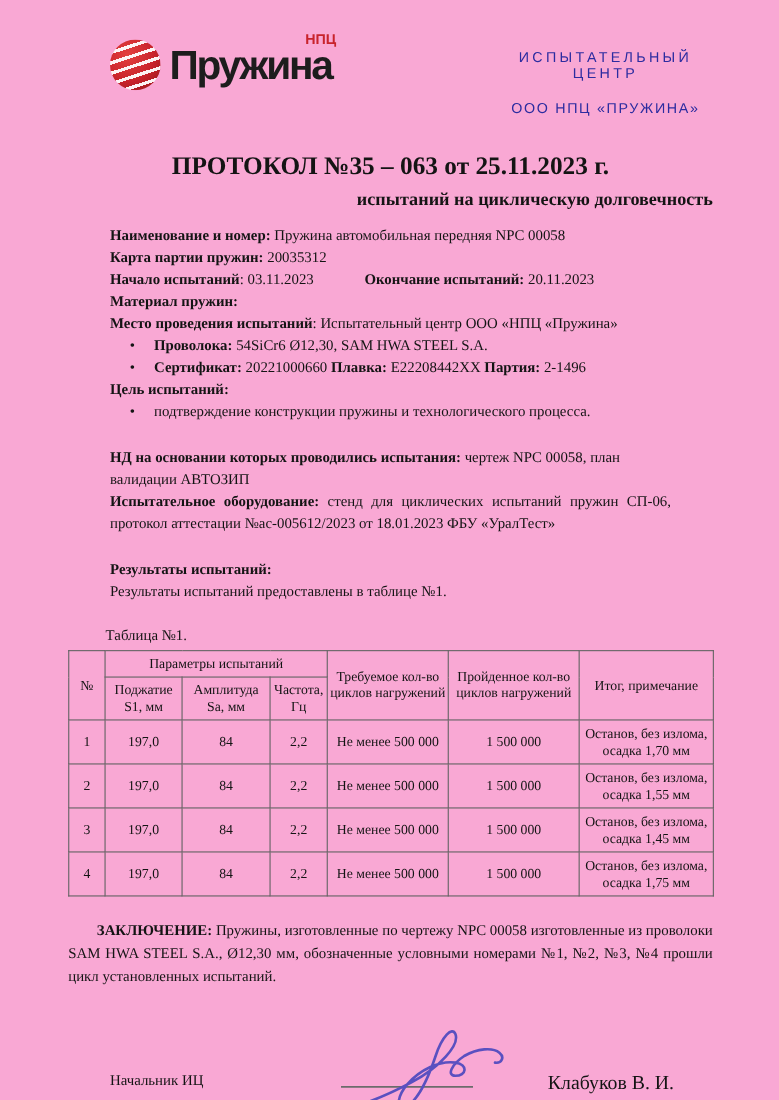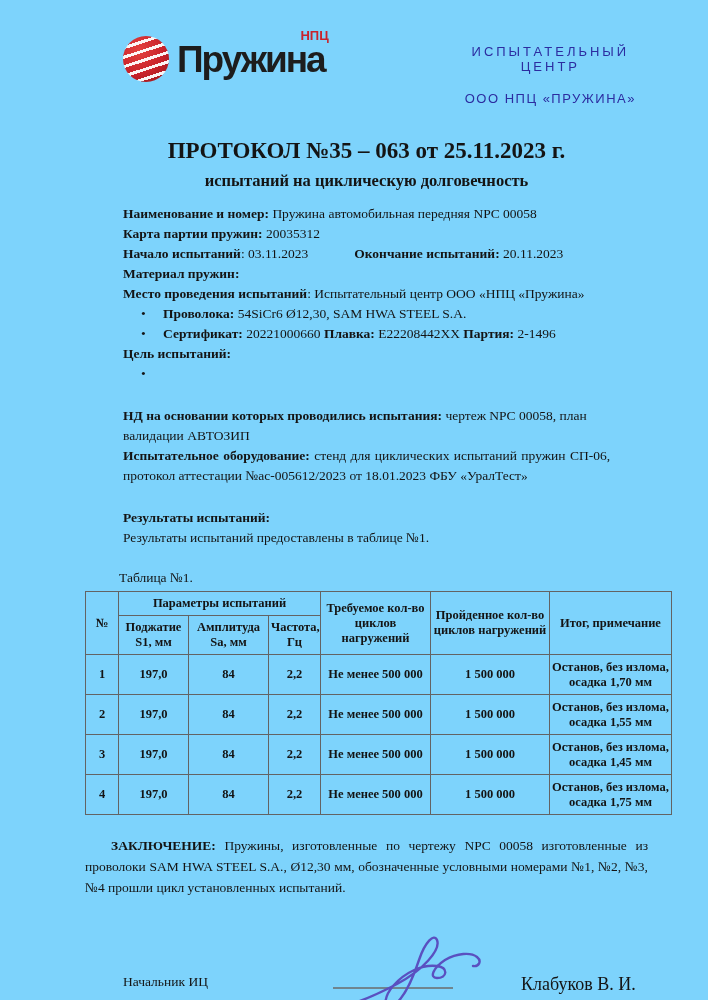--- a/index.html
+++ b/index.html
@@ -1,19 +1,19 @@
 <!DOCTYPE html>
 <html><head>
 <meta charset="utf-8">
 <style>
   html,body { margin:0; padding:0; background:#e8e8e8; }
   .page {
-    width:708px; height:1000px; margin:0 auto; background:#7dd3fc;
+    width:708px; height:1000px; margin:0 auto; background:#f9a8d4;
     font-family:"Liberation Serif", serif; color:#141414; position:relative;
-    overflow:hidden; box-sizing:border-box;padding-left:23px;
+    overflow:hidden; box-sizing:border-box;
   }
   .content { padding:34px 60px 0 62px; box-sizing:border-box; }
 
   
   .header { display:flex; justify-content:space-between; align-items:flex-start;
             margin:2px 12px 0 38px; height:78px; }
   .logo { display:flex; align-items:center; gap:8px; }
   .logo-ball {
     width:46px; height:46px; border-radius:50%; display:inline-block;
     background:
@@ -27,38 +27,38 @@
               font-family:"Liberation Sans", sans-serif; font-weight:bold;
               font-size:13px; color:#c8232b; letter-spacing:0; }
   .header-right { text-align:center; padding-top:8px; color:#2c2ca0;
                   font-family:"Liberation Sans", sans-serif; font-weight:normal; }
   .hr-line1 { font-size:13px; letter-spacing:3px; line-height:15px; }
   .hr-line2 { font-size:13px; letter-spacing:3px; line-height:15px; }
   .hr-line3 { font-size:13px; letter-spacing:1.5px; margin-top:17px; }
 
   
   .title1 { text-align:center; font-weight:bold; font-size:23px; margin-top:24px; }
-  .title2 { text-align:center; font-weight:bold; font-size:16.5px; margin-top:7px; }
+  .title2 { text-align:right; font-weight:bold; font-size:16.5px; margin-top:7px; }
 
   
   .para { font-size:13.5px; line-height:20px; margin:0 38px; }
   .para.first { margin-top:13px; }
   .para b { font-weight:bold; } .gap-lg { height:22px; }
   .end-pair { margin-left:46px; }
   .bullet-row { display:flex; font-size:13.5px; line-height:20px; margin:0 38px; }
   .bullet-dot { width:22px; padding-left:18px; flex:none; }
   .justify { text-align:justify; }
 
   
   .tcaption { font-size:13.5px; margin:22px 38px 5px 34px; }
   table.results { border-collapse:collapse; width:586px; table-layout:fixed;
                   font-size:12.5px; line-height:15px; }
   table.results th, table.results td {
     border:1px solid #636363; text-align:center; vertical-align:middle;
-    font-weight:bold; padding:3px 2px;
+    font-weight:normal; padding:3px 2px;
   }
   table.results thead th { padding:4px 2px; }
   table.results td { height:33px; }
 
   
   .conclusion { font-size:13.5px; line-height:21px; margin:20px 0 0 0;
                 text-align:justify; text-indent:26px; }
   .conclusion b { font-weight:bold; }
 
   
@@ -102,20 +102,21 @@
       <span><b>Проволока:</b><span> 54SiCr6 Ø12,30, SAM HWA STEEL S.A.</span></span>
     </div>
     <div class="bullet-row">
       <span class="bullet-dot">•</span>
       <span><b>Сертификат:</b><span> 20221000660 </span><b>Плавка:</b><span> E22208442XX </span><b>Партия:</b><span> 2-1496</span></span>
     </div>
 
     <p class="para"><b>Цель испытаний:</b></p>
     <div class="bullet-row">
       <span class="bullet-dot">•</span>
+      <span>подтверждение конструкции пружины и технологического процесса.</span>
     </div>
 
     <div class="gap-lg"></div>
 
     <p class="para"><b>НД на основании которых проводились испытания:</b><span> чертеж NPC 00058, план валидации АВТОЗИП</span></p>
     <p class="para justify"><b>Испытательное оборудование:</b><span> стенд для циклических испытаний пружин СП-06, протокол аттестации №ас-005612/2023 от 18.01.2023 ФБУ «УралТест»</span></p>
 
     <div class="gap-lg"></div>
 
     <p class="para"><b>Результаты испытаний:</b></p>

